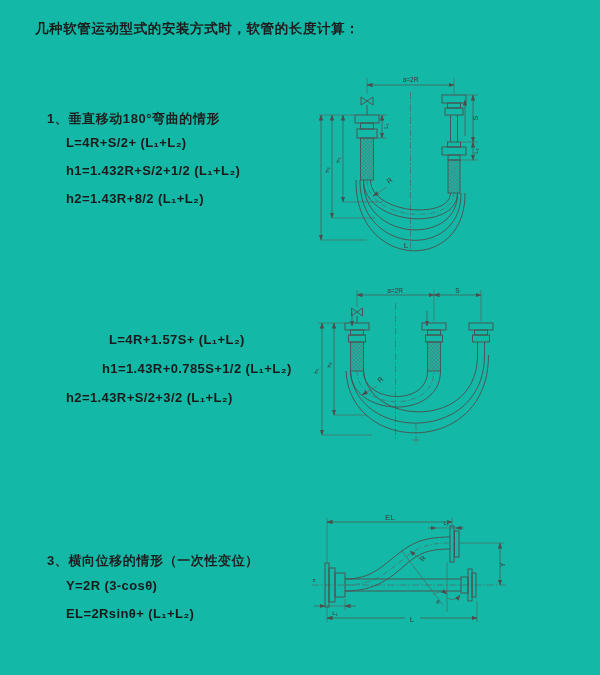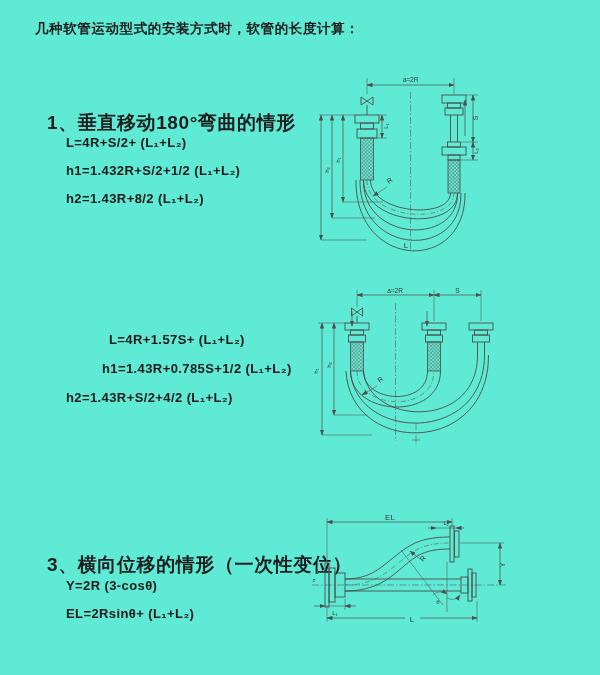--- a/index.html
+++ b/index.html
@@ -1,20 +1,20 @@
 <!DOCTYPE html>
 <html><head>
 <meta charset="utf-8">
 <style>
   html,body{margin:0;padding:0;background:#fff;}
-  .page{position:relative;width:600px;height:675px;background:#5eead4;overflow:hidden;
+  .page{position:relative;width:600px;height:675px;background:#14b8a6;overflow:hidden;
         font-family:"Liberation Sans","DejaVu Sans",sans-serif;color:#242424;}
   .doc-title{position:absolute;left:35px;top:20px;font-size:13.5px;font-weight:bold;
              letter-spacing:0.6px;color:#1c1c1c;white-space:nowrap;}
-  .sec-heading{position:absolute;font-size:19px;font-weight:bold;letter-spacing:0.6px;
+  .sec-heading{position:absolute;font-size:13px;font-weight:bold;letter-spacing:0.6px;
                color:#1e1e1e;white-space:nowrap;}
   .formula{position:absolute;font-size:13px;font-weight:bold;letter-spacing:0.4px;
            color:#1a1a1a;white-space:nowrap;text-align:center;}
   .diagram{position:absolute;}
   svg text{font-family:"Liberation Sans","DejaVu Sans",sans-serif;fill:#3a3a3a;}
   .dim{stroke:#4d4d4d;stroke-width:0.7;fill:none;}
   .pipe{stroke:#4d4d4d;stroke-width:0.9;fill:none;}
   .thin{stroke:#5a5a5a;stroke-width:0.6;fill:none;}
   .cl{stroke:#5a5a5a;stroke-width:0.6;fill:none;stroke-dasharray:7 2 1.5 2;}
   .hosedash{stroke:#5a5a5a;stroke-width:0.6;fill:none;stroke-dasharray:5 2 1 2;}
@@ -27,21 +27,21 @@
 
   <div class="doc-title">几种软管运动型式的安装方式时，软管的长度计算：</div>
 
   <div class="sec-heading" style="left:47px;top:110px;">1、垂直移动180°弯曲的情形</div>
   <div class="formula" style="left:66px;top:135px;">L=4R+S/2+ (L₁+L₂)</div>
   <div class="formula" style="left:66px;top:163px;">h1=1.432R+S/2+1/2 (L₁+L₂)</div>
   <div class="formula" style="left:66px;top:191px;">h2=1.43R+8/2 (L₁+L₂)</div>
 
   <div class="formula" style="left:66px;top:332px;margin-left:43px;">L=4R+1.57S+ (L₁+L₂)</div>
   <div class="formula" style="left:66px;top:361px;margin-left:36px;">h1=1.43R+0.785S+1/2 (L₁+L₂)</div>
-  <div class="formula" style="left:66px;top:390px;">h2=1.43R+S/2+4/2 (L₁+L₂)</div>
+  <div class="formula" style="left:66px;top:390px;">h2=1.43R+S/2+3/2 (L₁+L₂)</div>
 
   <div class="sec-heading" style="left:47px;top:552px;">3、横向位移的情形（一次性变位）</div>
   <div class="formula" style="left:66px;top:578px;">Y=2R (3-cosθ)</div>
   <div class="formula" style="left:66px;top:606px;">EL=2Rsinθ+ (L₁+L₂)</div>
 
   <div class="diagram" style="left:315px;top:70px;width:210px;height:190px;">
     <svg width="210" height="190" viewBox="0 0 210 190">
       <defs>
         <marker id="ae1" markerWidth="6" markerHeight="4.4" refX="5.5" refY="2.2" orient="auto" markerUnits="userSpaceOnUse">
             <path d="M0,0 L6,2.2 L0,4.4 z" fill="#4d4d4d"></path>

